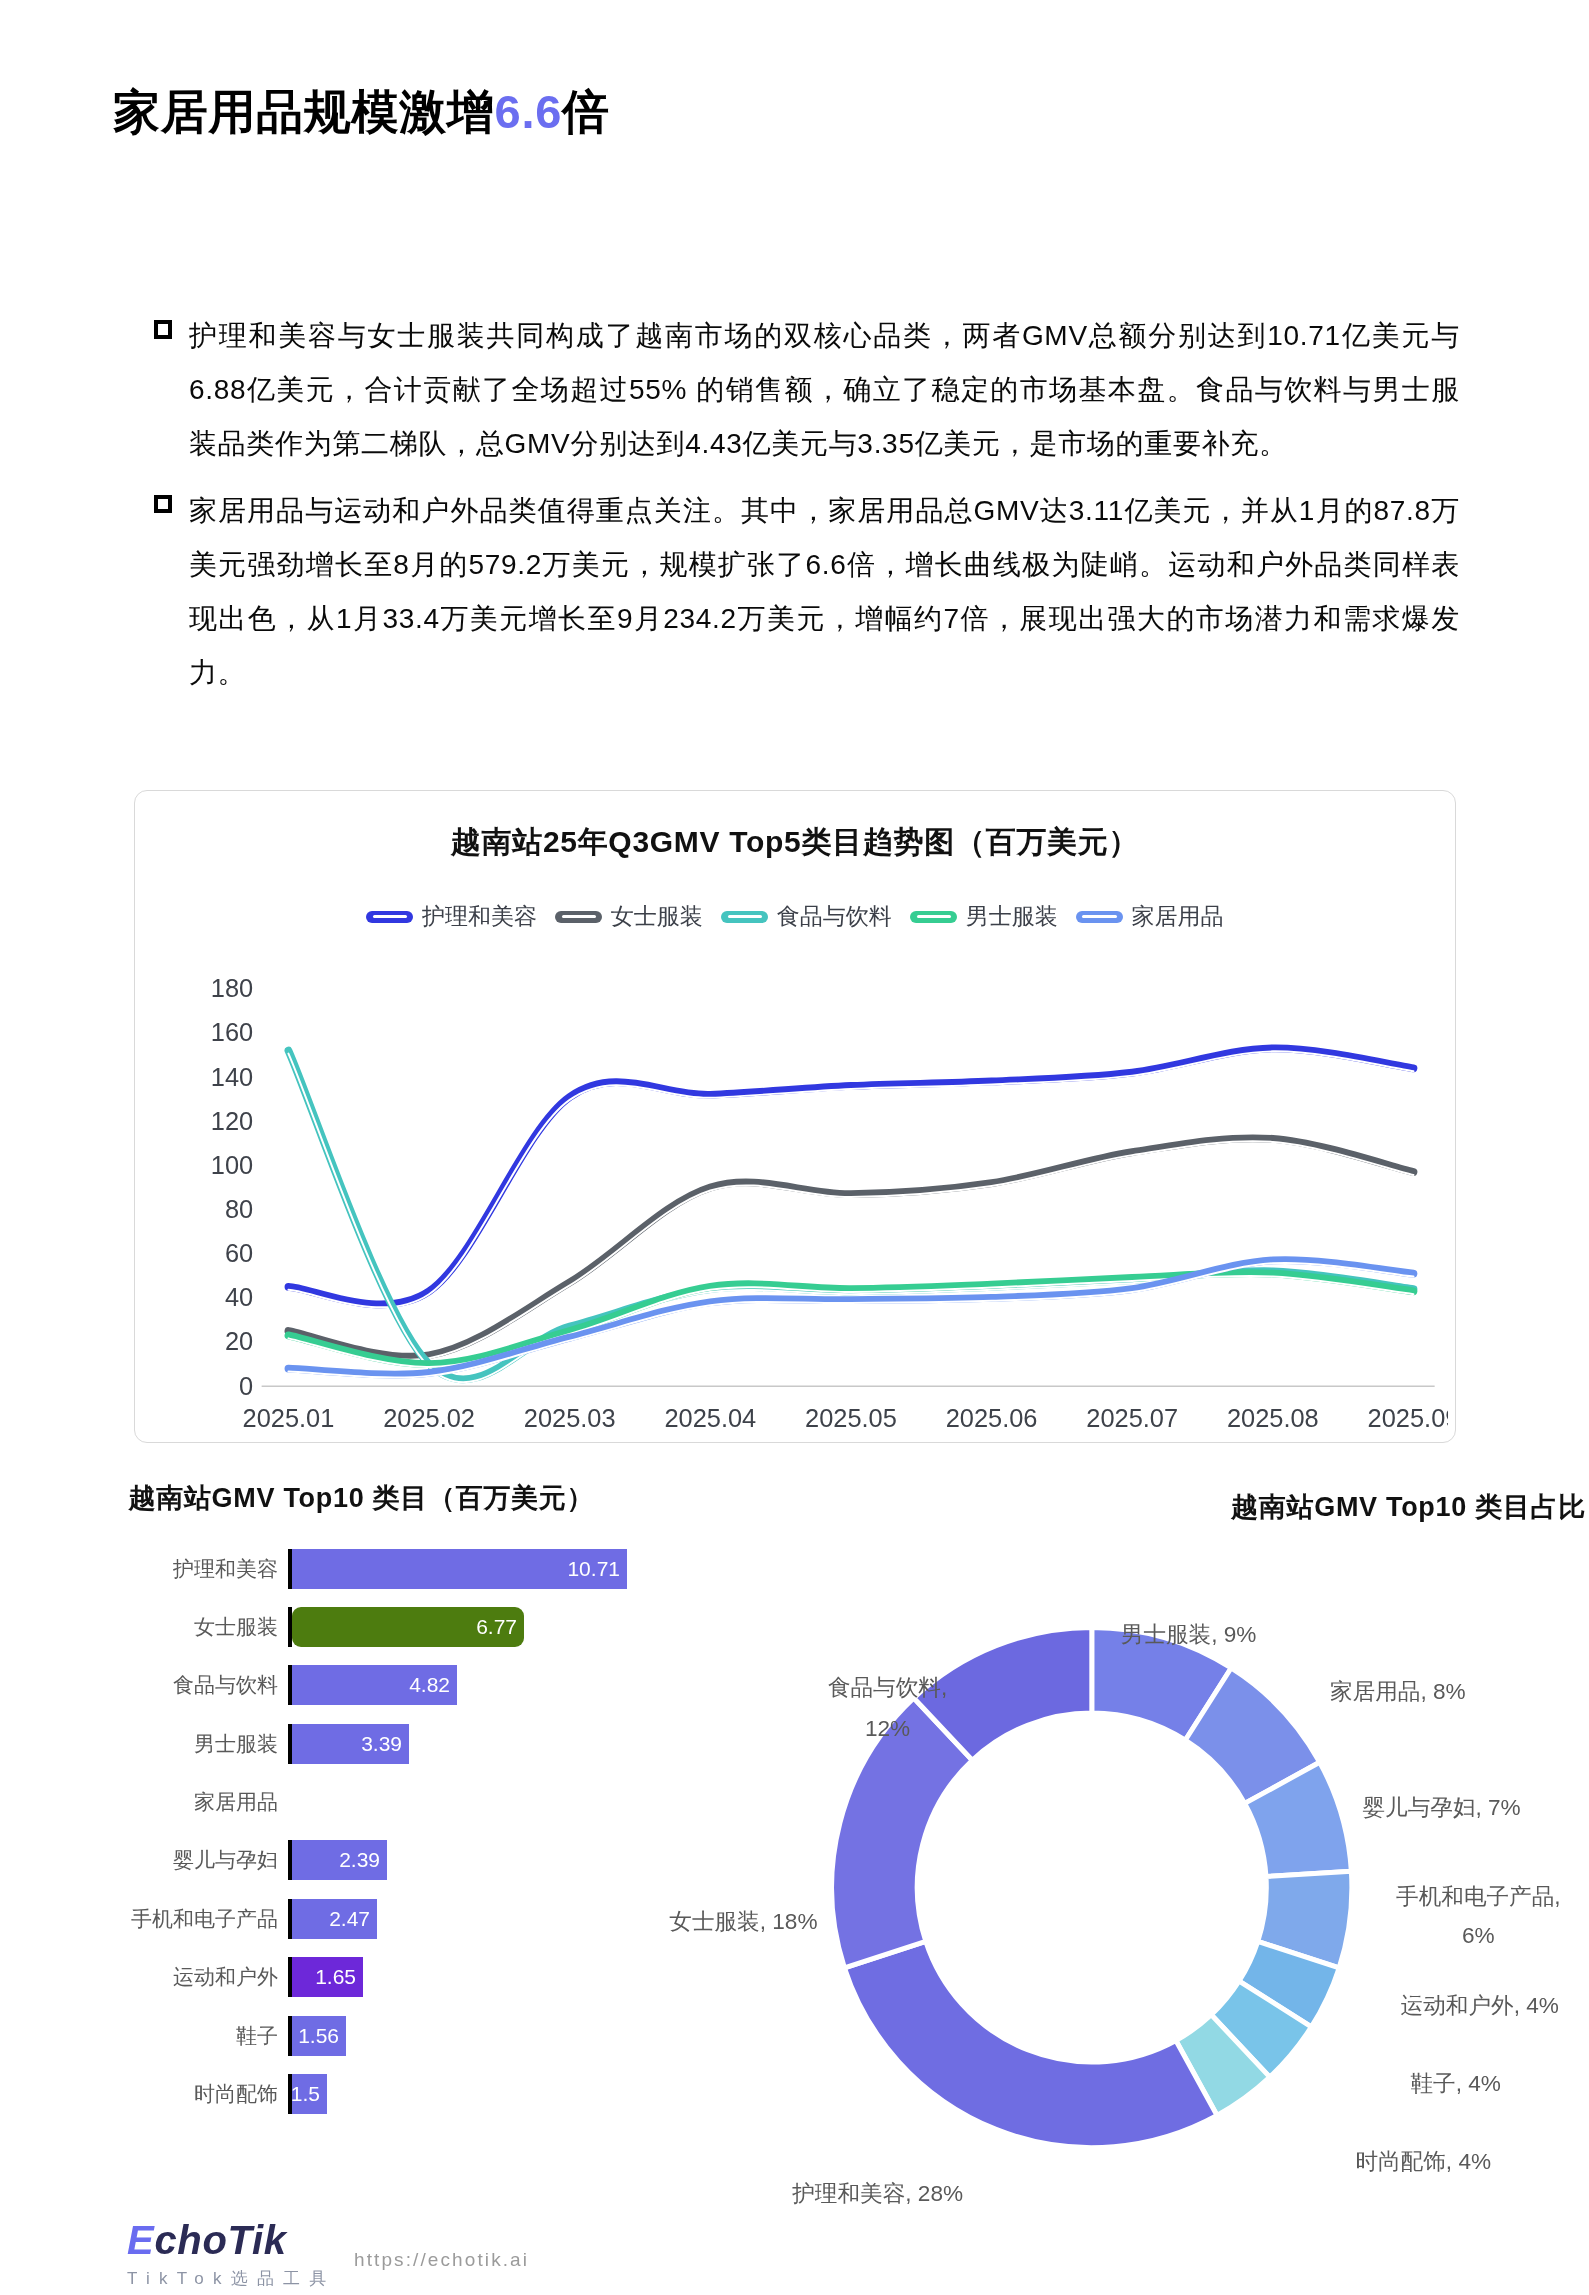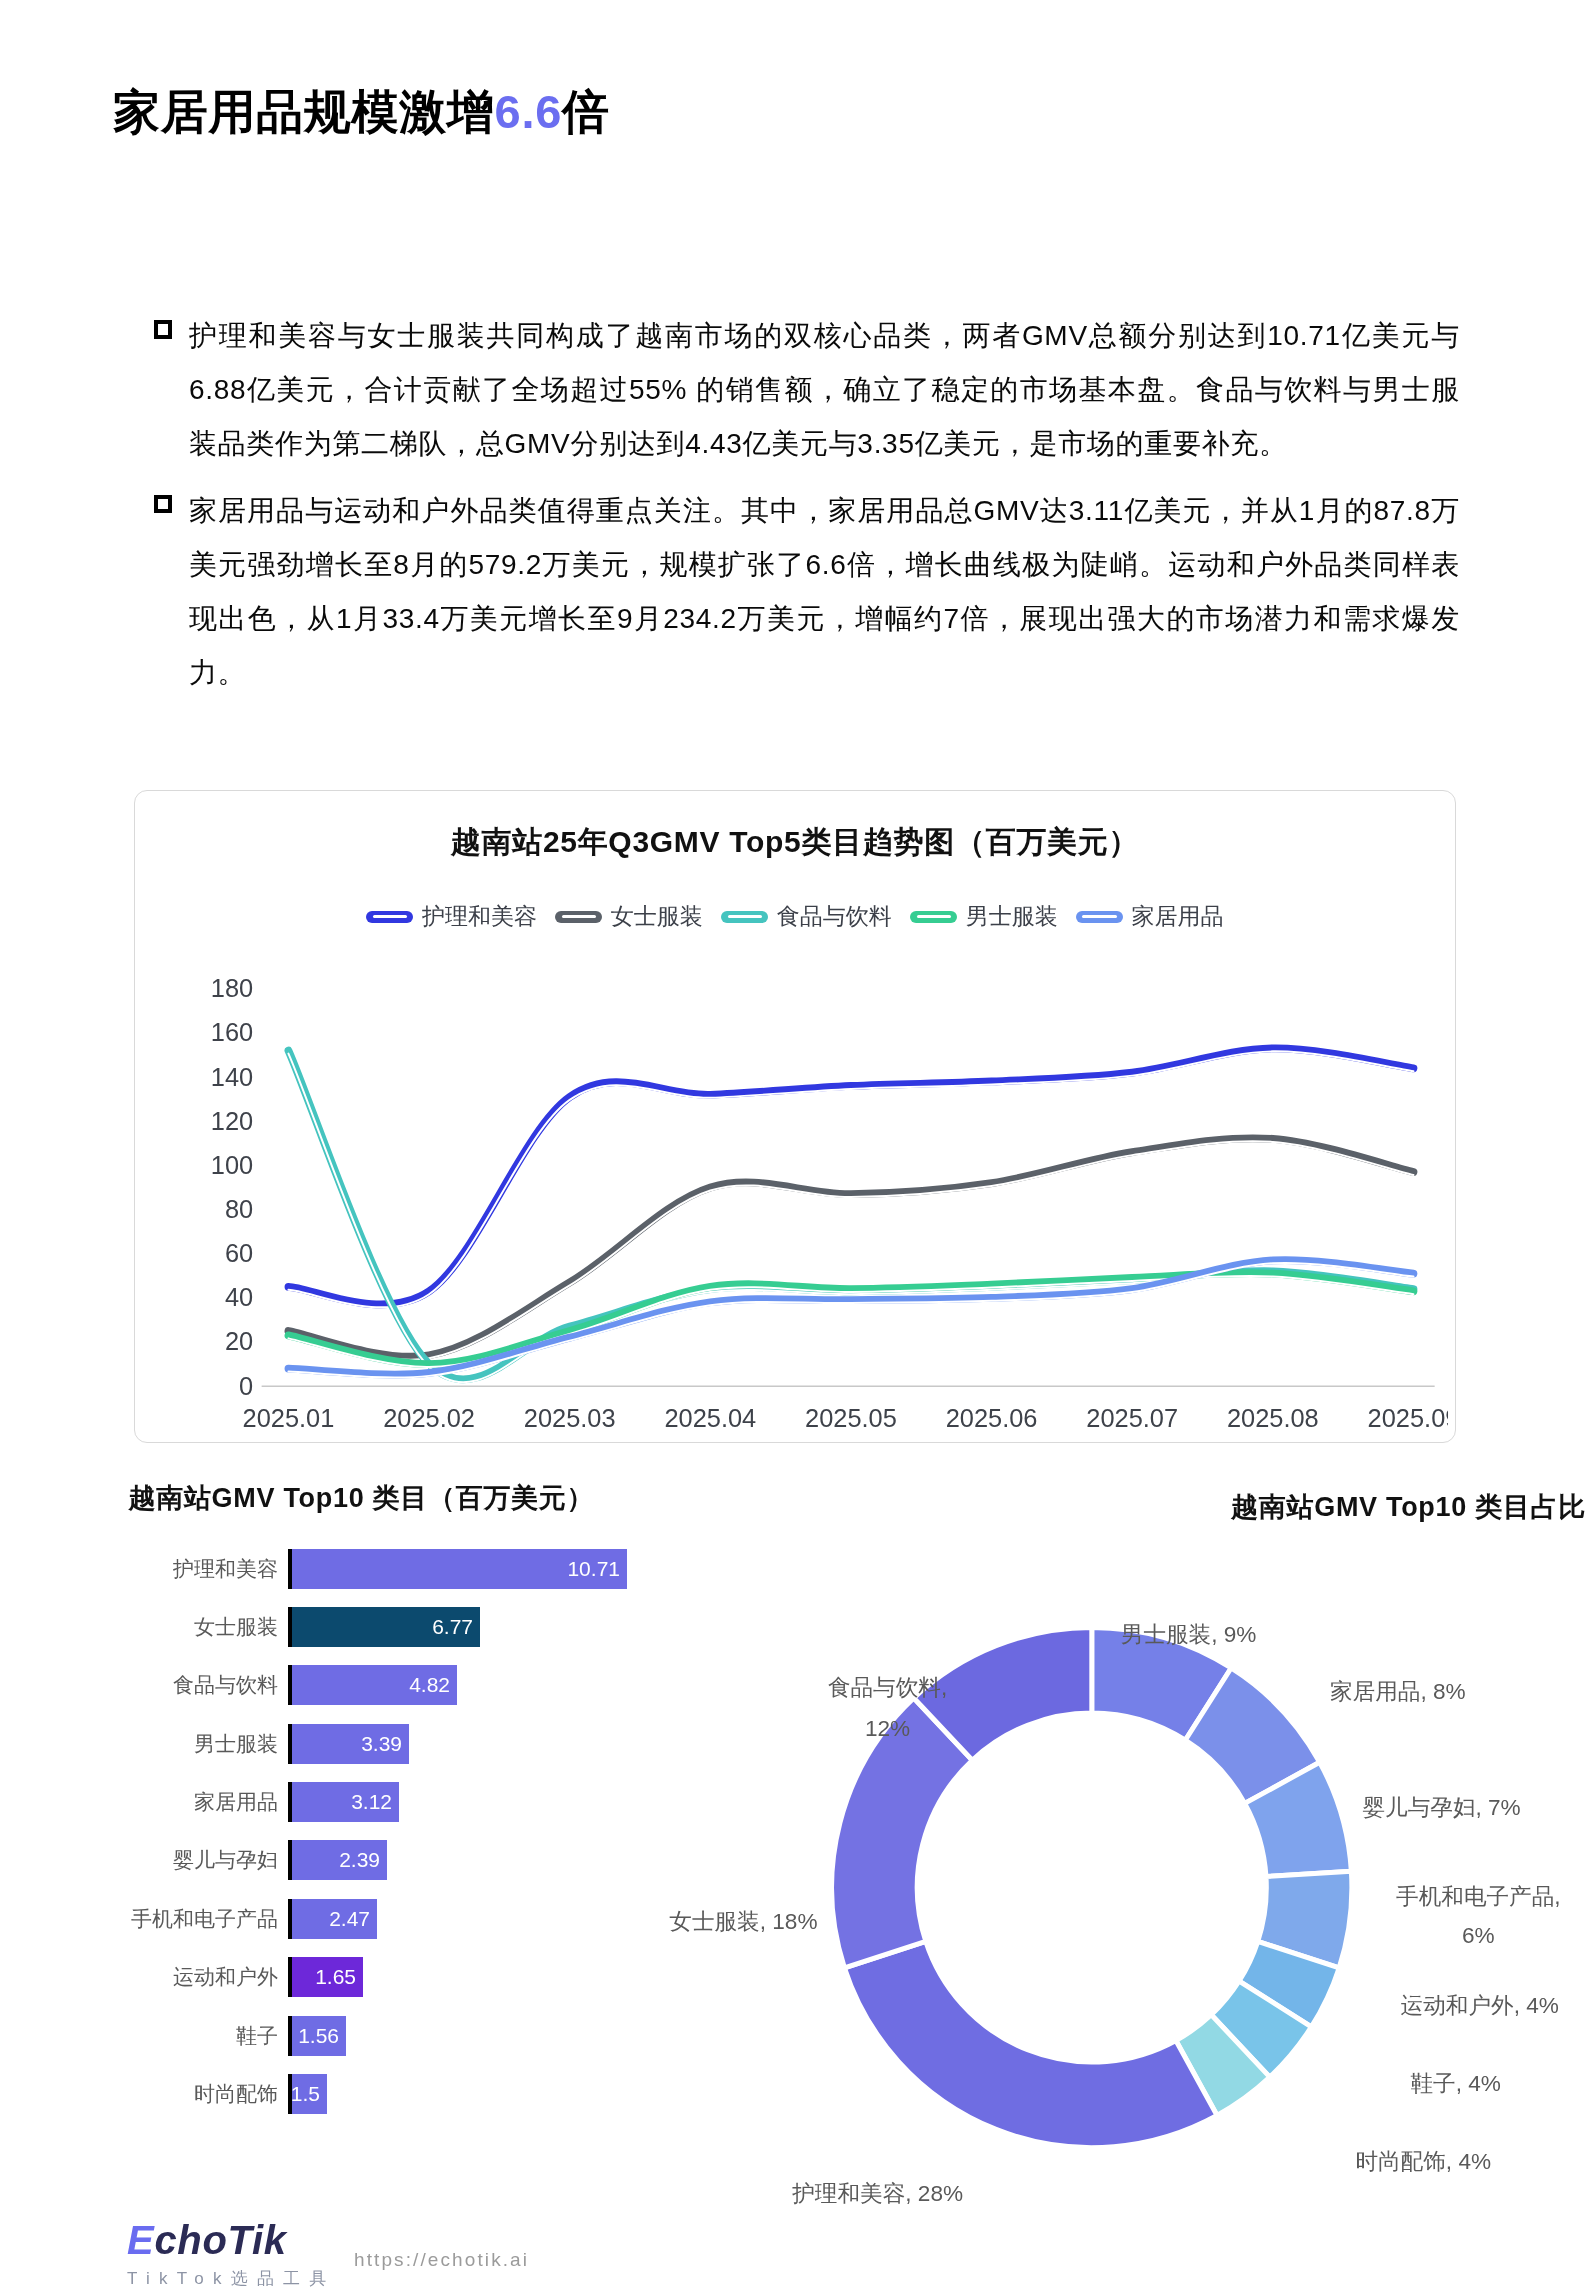--- a/index.html
+++ b/index.html
@@ -130,21 +130,21 @@
         <div class="blabel">护理和美容</div>
         <div class="bars-area">
           <div class="bar" style="width: 335px; background: rgb(111, 108, 228);">
             <span>10.71</span>
           </div>
         </div>
       </div>
       <div class="brow">
         <div class="blabel">女士服装</div>
         <div class="bars-area">
-          <div class="bar" style="width: 188px; background: #0c4a6e;">
+          <div class="bar" style="width: 232px; background: #4d7c0f; border-radius: 9px;">
             <span>6.77</span>
           </div>
         </div>
       </div>
       <div class="brow">
         <div class="blabel">食品与饮料</div>
         <div class="bars-area">
           <div class="bar" style="width: 165px; background: rgb(111, 108, 228);">
             <span>4.82</span>
           </div>
@@ -153,25 +153,20 @@
       <div class="brow">
         <div class="blabel">男士服装</div>
         <div class="bars-area">
           <div class="bar" style="width: 117px; background: rgb(111, 108, 228);">
             <span>3.39</span>
           </div>
         </div>
       </div>
       <div class="brow">
         <div class="blabel">家居用品</div>
-        <div class="bars-area">
-          <div class="bar" style="width: 107px; background: rgb(111, 108, 228);">
-            <span>3.12</span>
-          </div>
-        </div>
       </div>
       <div class="brow">
         <div class="blabel">婴儿与孕妇</div>
         <div class="bars-area">
           <div class="bar" style="width: 95px; background: rgb(111, 108, 228);">
             <span>2.39</span>
           </div>
         </div>
       </div>
       <div class="brow">

